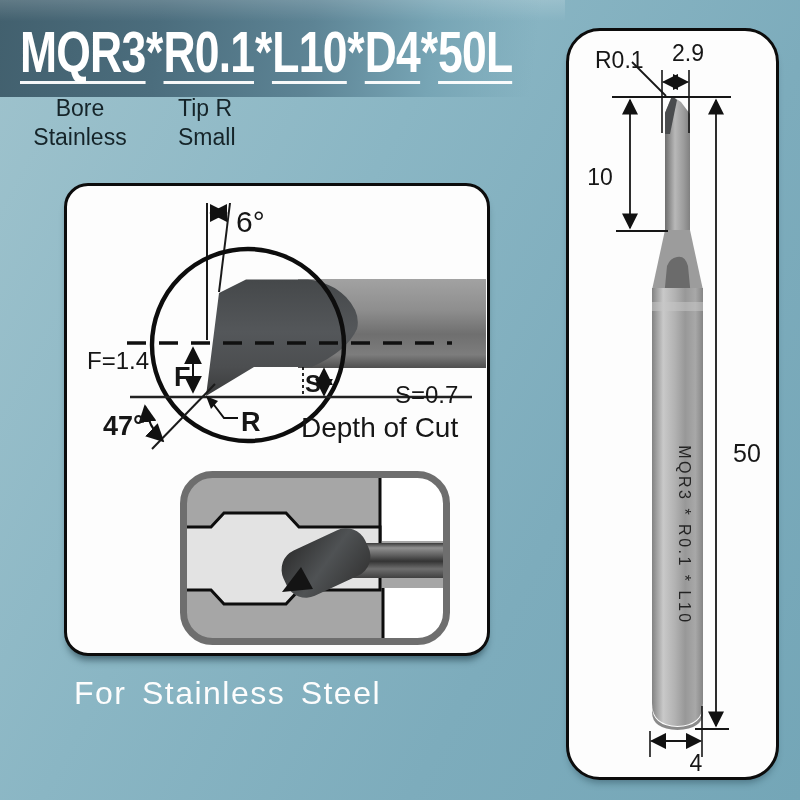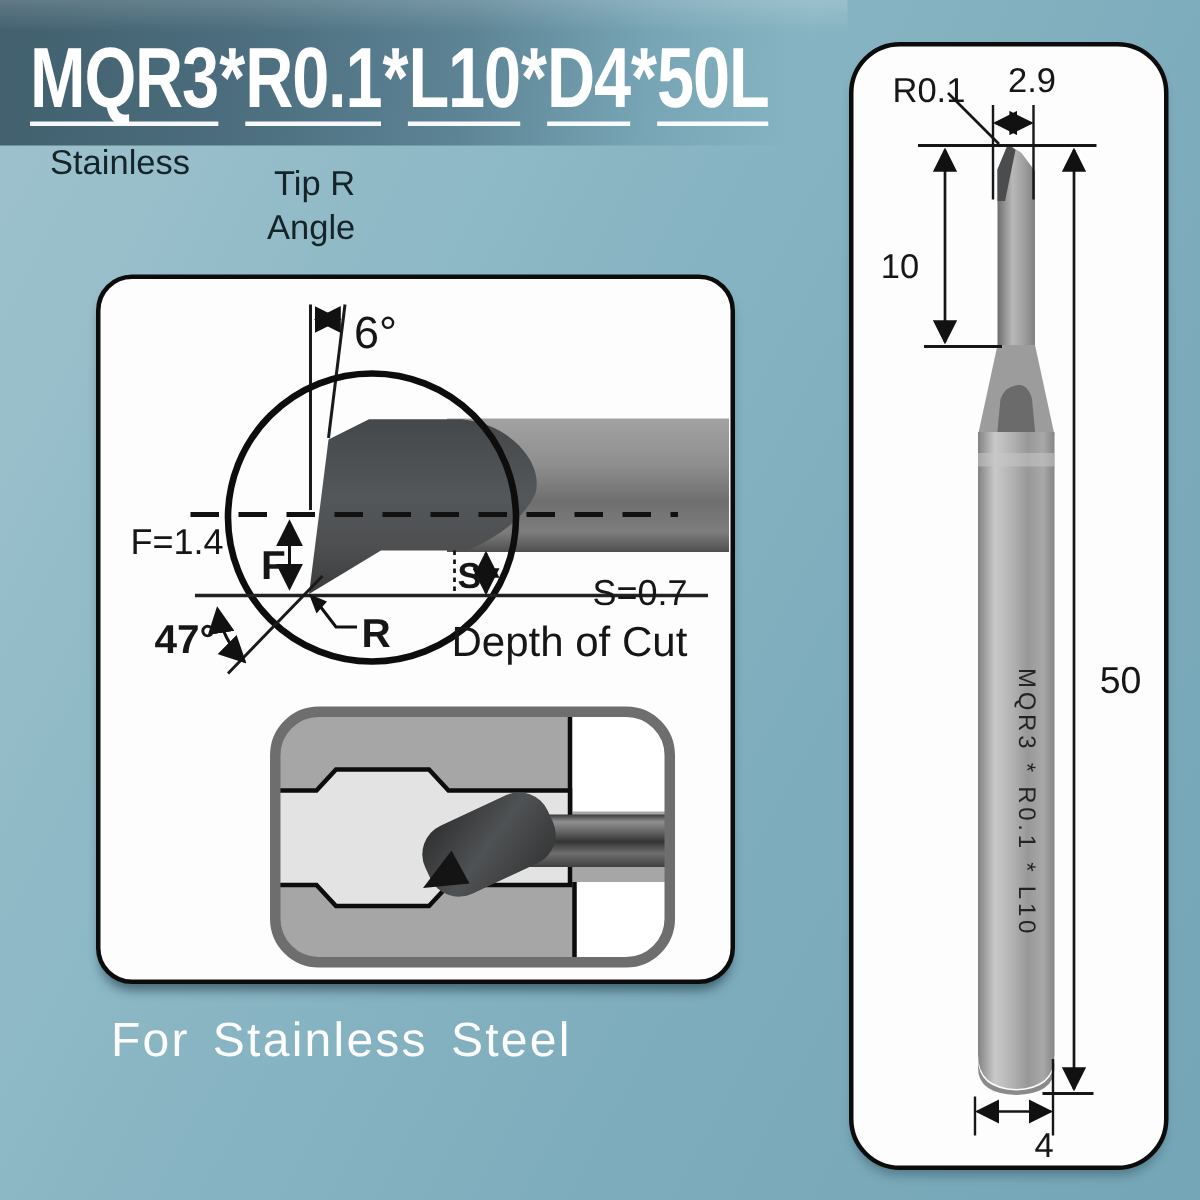--- a/index.html
+++ b/index.html
@@ -18,21 +18,21 @@
   .banner-title{
     position:absolute;left:20px;top:24px;margin:0;white-space:nowrap;
     font-size:57px;line-height:57px;font-weight:700;color:#fff;
     letter-spacing:-1px;transform:scaleX(.78);transform-origin:left top;
   }
   .banner-title .seg{display:inline-block;height:57px;border-bottom:3px solid rgba(255,255,255,.95);}
   .banner-title .star{display:inline-block;height:57px;margin:0 1px;}
   
   .callout{position:absolute;color:#152429;font-size:23px;line-height:29px;}
   .callout.bore{left:28px;top:94px;width:104px;text-align:center;}
-  .callout.tip{left:178px;top:108px;text-align:right;}
+  .callout.tip{left:178px;top:94px;text-align:left;}
   
   .panel{position:absolute;background:#fdfdfd;border:3px solid #0c0c0c;}
   .panel.main{left:64px;top:183px;width:420px;height:467px;border-radius:24px;
     box-shadow:0 7px 7px -3px rgba(12,38,50,.55);}
   .panel.right{left:566px;top:28px;width:207px;height:746px;border-radius:34px;
     box-shadow:0 6px 7px -3px rgba(12,38,50,.35);}
   svg{position:absolute;}
   #main-svg{left:64px;top:183px;}
   #right-svg{left:566px;top:28px;}
   
@@ -44,25 +44,26 @@
 </head>
 <body>
 
 <div id="stage">
 
   <div class="banner">
     <h1 class="banner-title"><span class="seg">MQR3</span><span class="star">*</span><span class="seg">R0.1</span><span class="star">*</span><span class="seg">L10</span><span class="star">*</span><span class="seg">D4</span><span class="star">*</span><span class="seg">50L</span></h1>
   </div>
 
   <div class="callout bore">
+    <div>Bore</div>
     <div>Stainless</div>
   </div>
   <div class="callout tip">
     <div>Tip R</div>
-    <div>Angle</div>
+    <div>Small</div>
   </div>
 
   <div class="panel main"></div>
   <div class="panel right"></div>
 
   <svg id="main-svg" width="426" height="473" viewBox="64 183 426 473">
     <defs>
       <marker id="arr" viewBox="0 0 10 10" refX="9" refY="5" markerWidth="9" markerHeight="9" orient="auto-start-reverse">
         <path d="M0,0 L10,5 L0,10 Z" fill="#111"></path>
       </marker>

